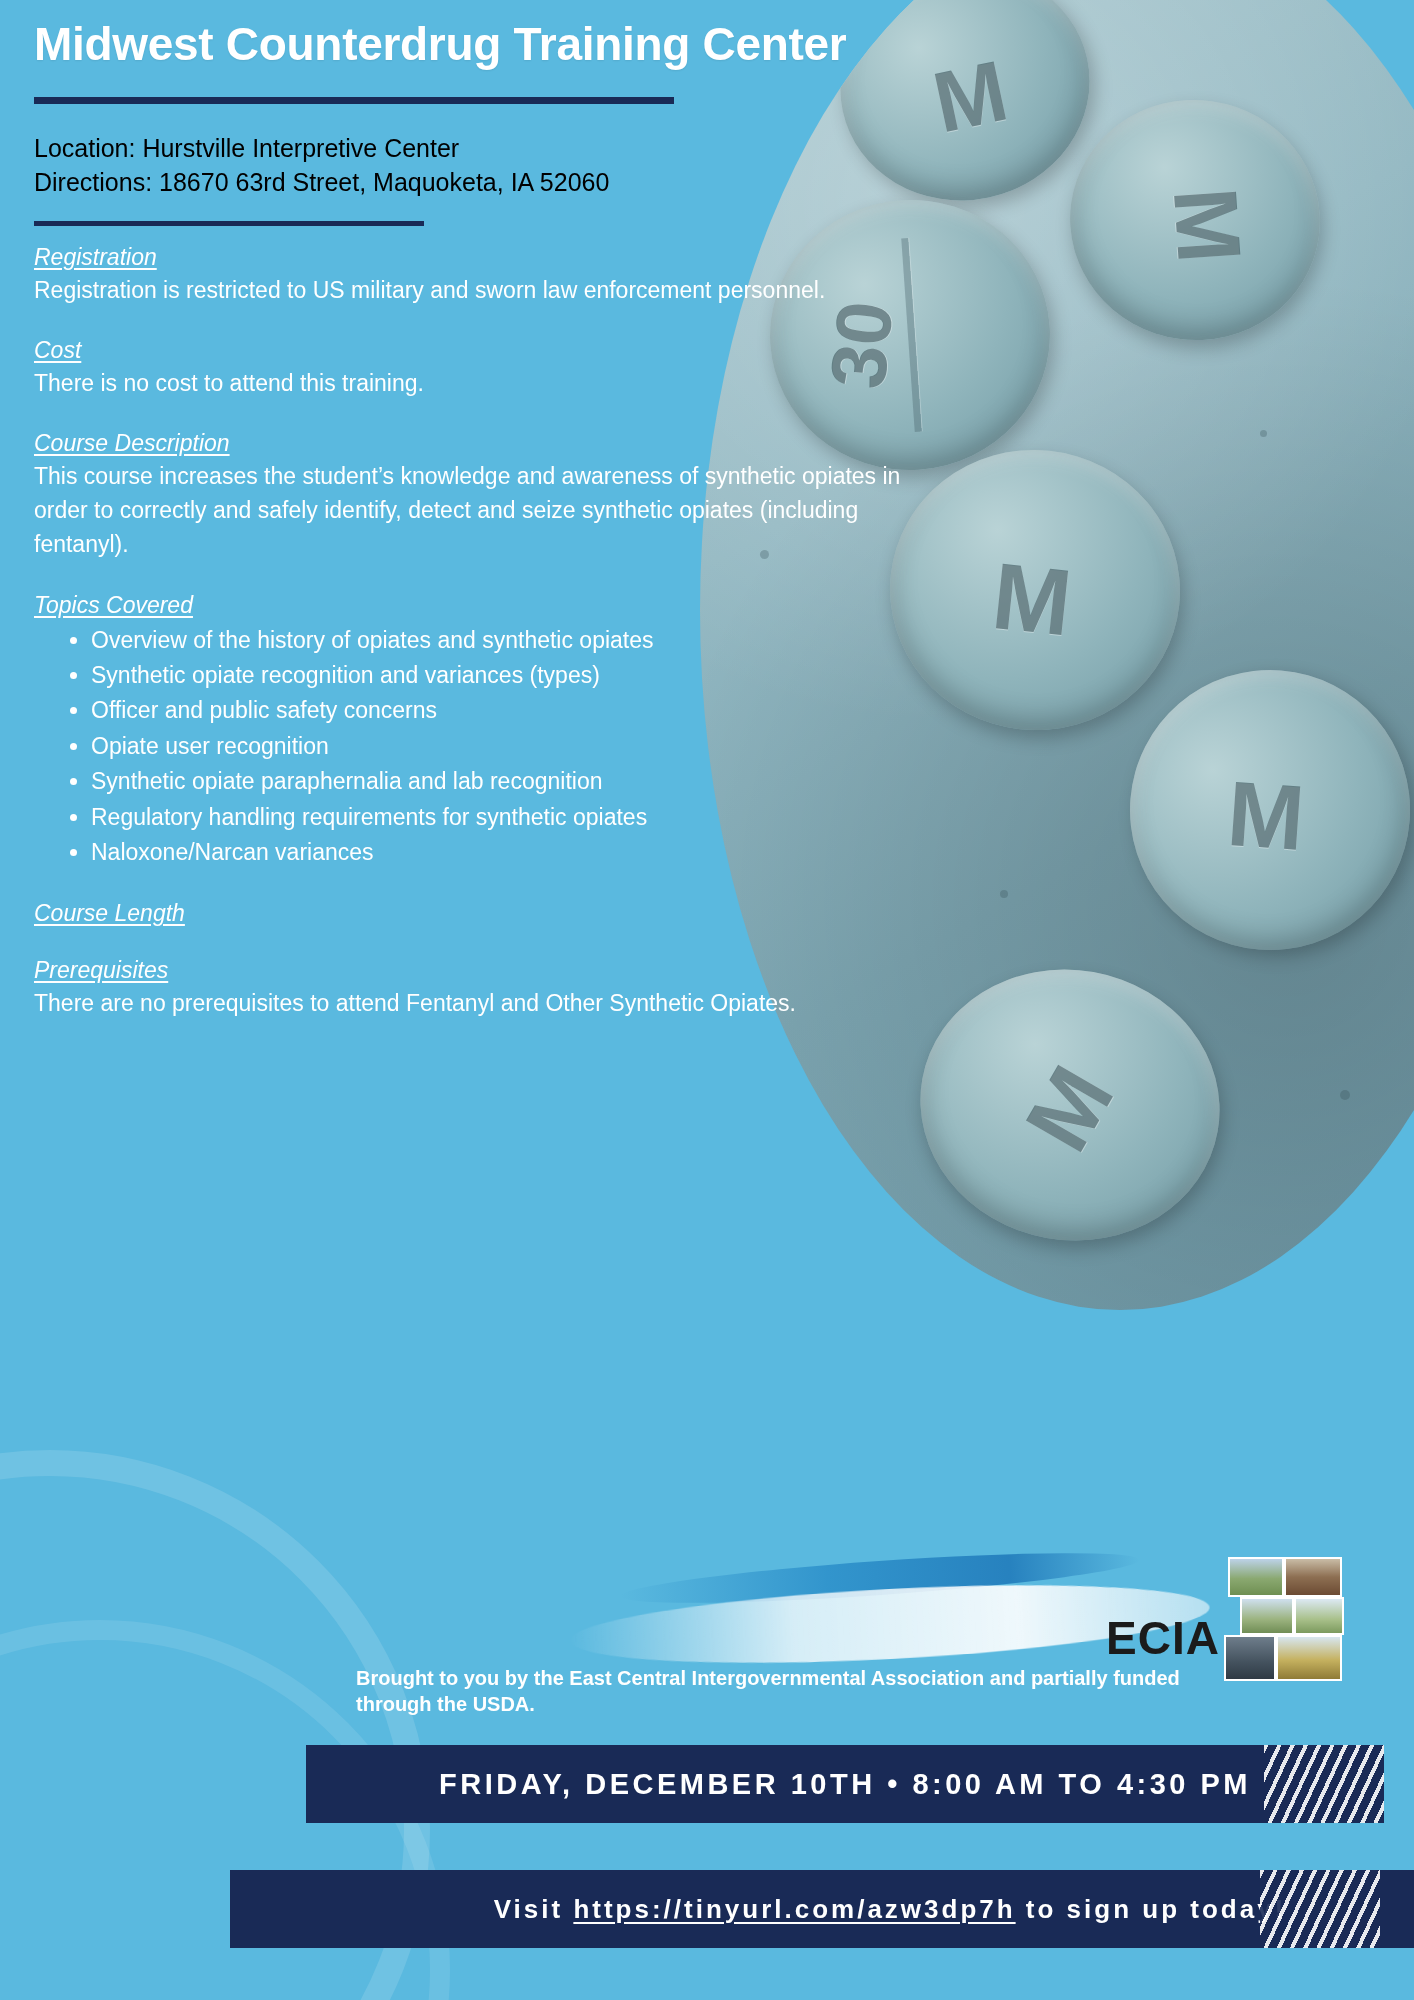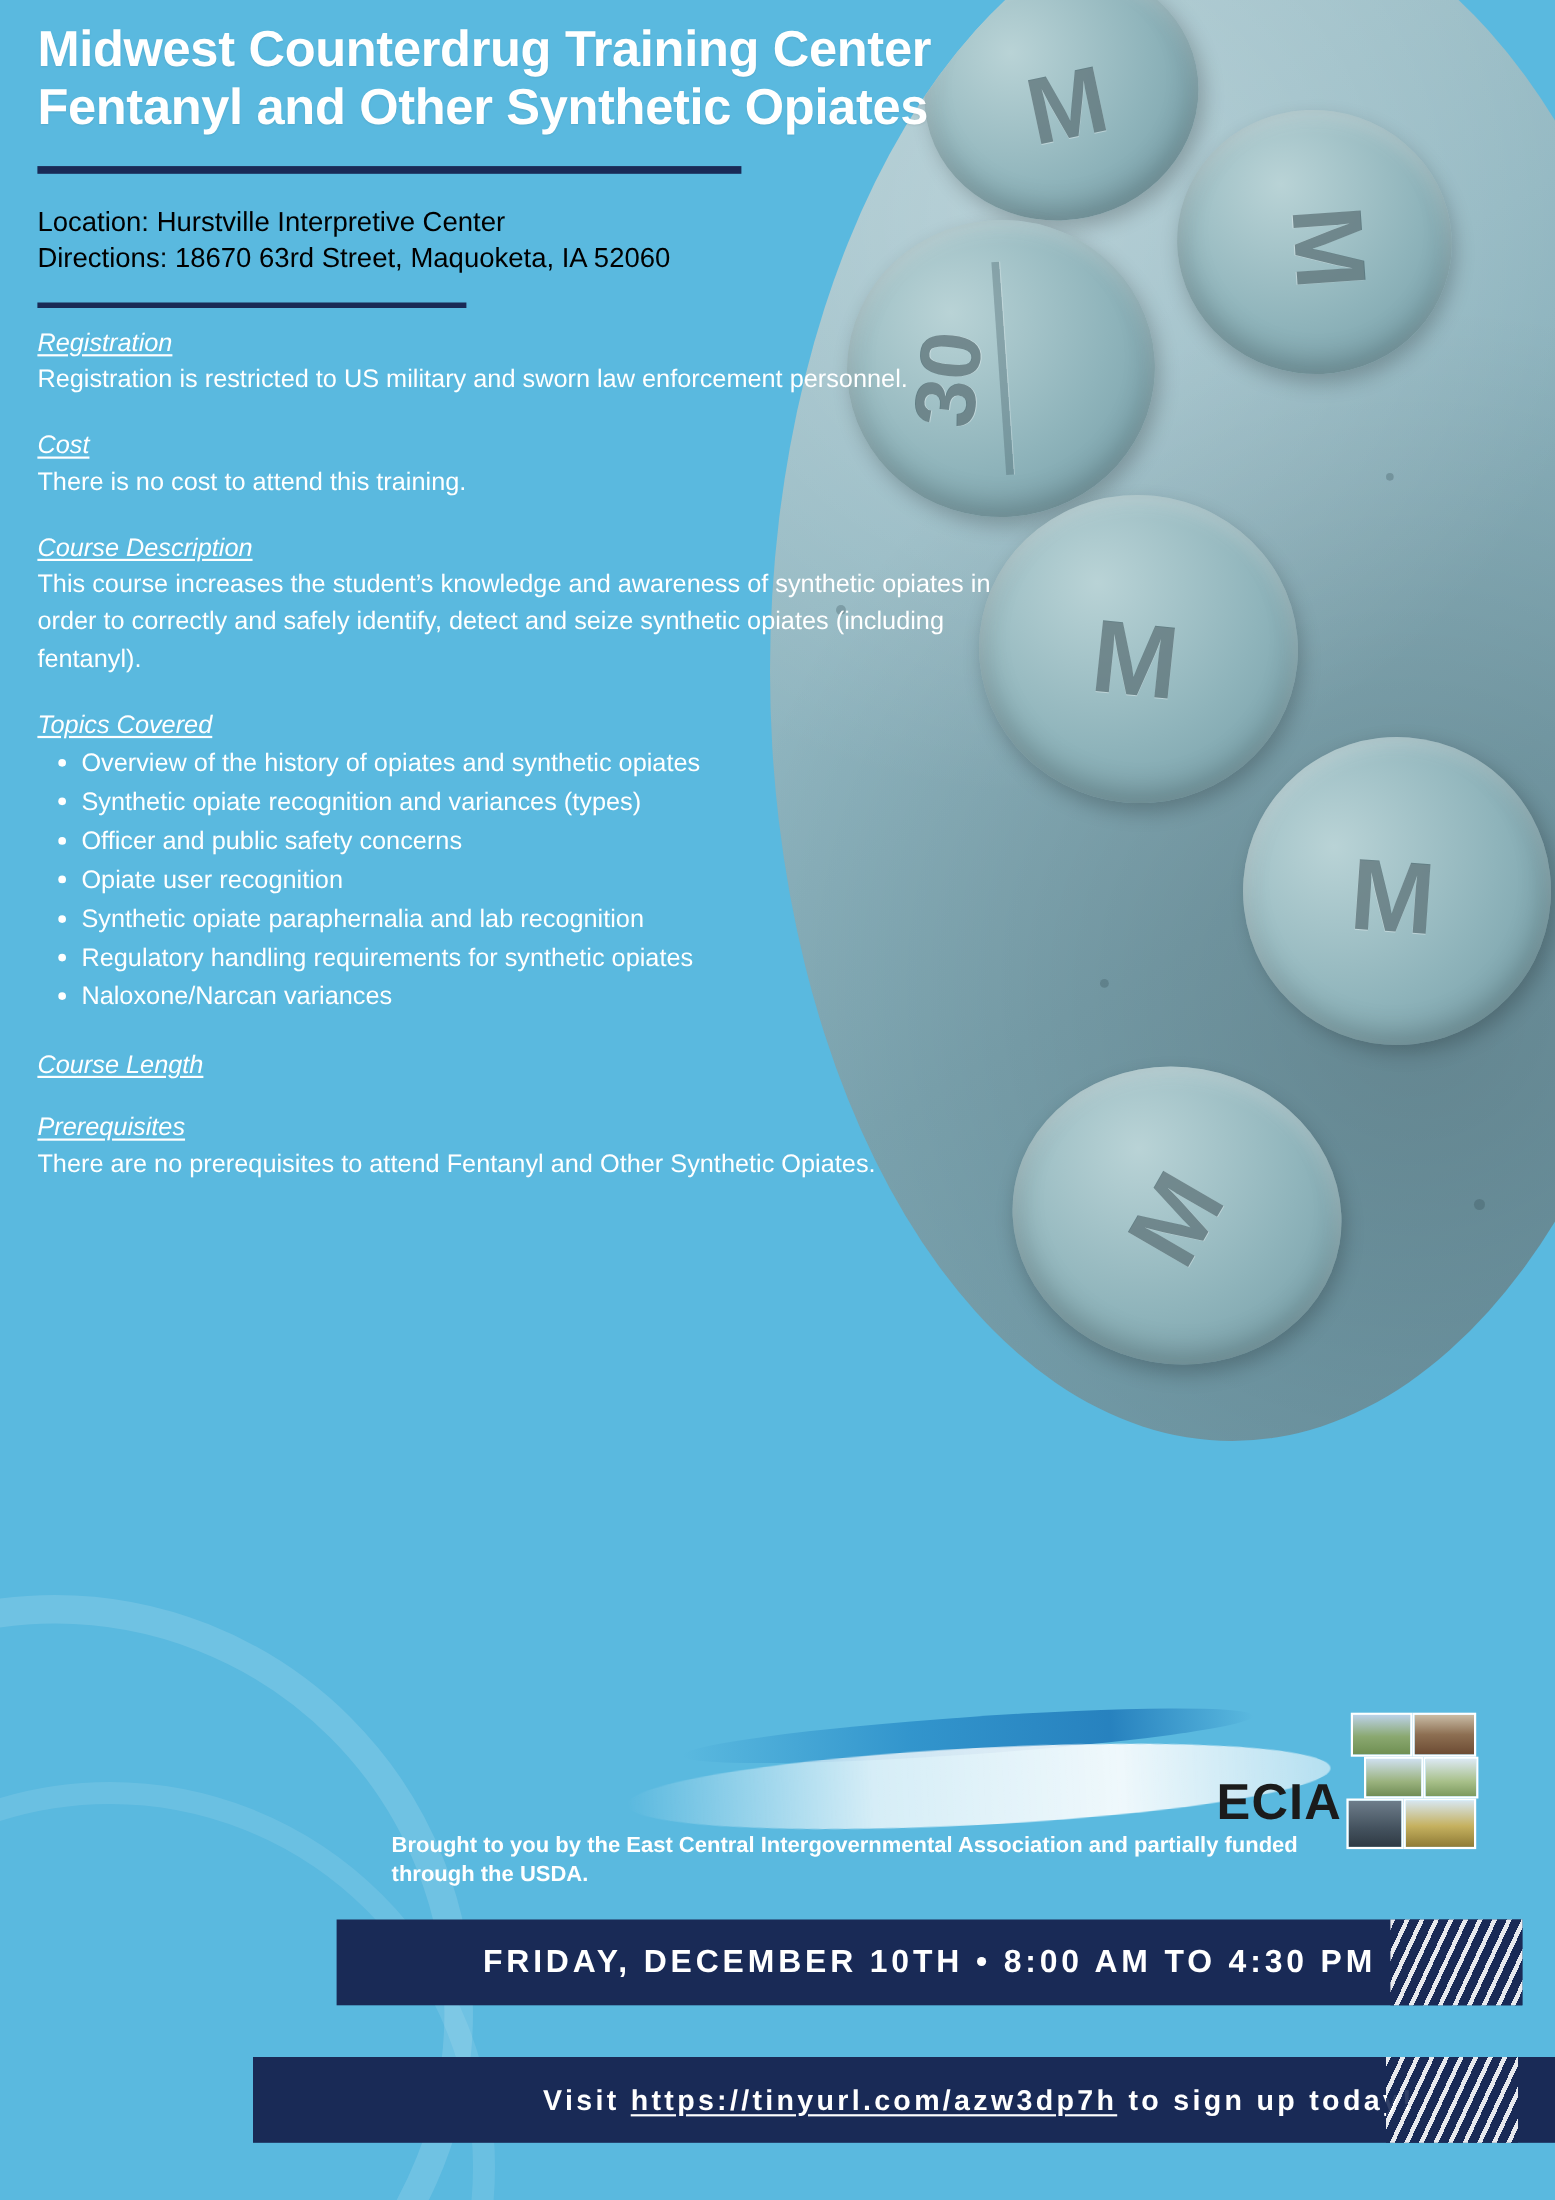--- a/index.html
+++ b/index.html
@@ -123,21 +123,21 @@
     color: #ffffff;
     font-style: italic;
   }
   .sec-body {
     font-size: 23px;
     line-height: 1.48;
     color: #ffffff;
     max-width: 910px;
   }
   ul.topics {
-    margin: 4px 0 0 40px;
+    margin: 4px 0 0 57px;
   }
   ul.topics li {
     font-size: 23px;
     line-height: 1.54;
     color: #ffffff;
   }
 
   
   .ecia {
     position: absolute;
@@ -267,21 +267,20 @@
       <div class="speck" style="left:60px; top:640px; width:9px; height:9px;"></div>
       <div class="speck" style="left:560px; top:520px; width:7px; height:7px;"></div>
       <div class="speck" style="left:300px; top:980px; width:8px; height:8px;"></div>
       <div class="speck" style="left:640px; top:1180px; width:10px; height:10px;"></div>
     </div>
   </div>
 
   <div class="content">
     <h1 class="title">
       <div>Midwest Counterdrug Training Center</div>
-      <div>Fentanyl and Other Synthetic Opiates</div>
     </h1>
 
     <div class="rule-1"></div>
 
     <div class="loc-line">Location: Hurstville Interpretive Center</div>
     <div class="loc-line">Directions: 18670 63rd Street, Maquoketa, IA 52060</div>
 
     <div class="rule-2"></div>
 
     <div class="sec-head" style="margin-top:6px;">Registration </div>

